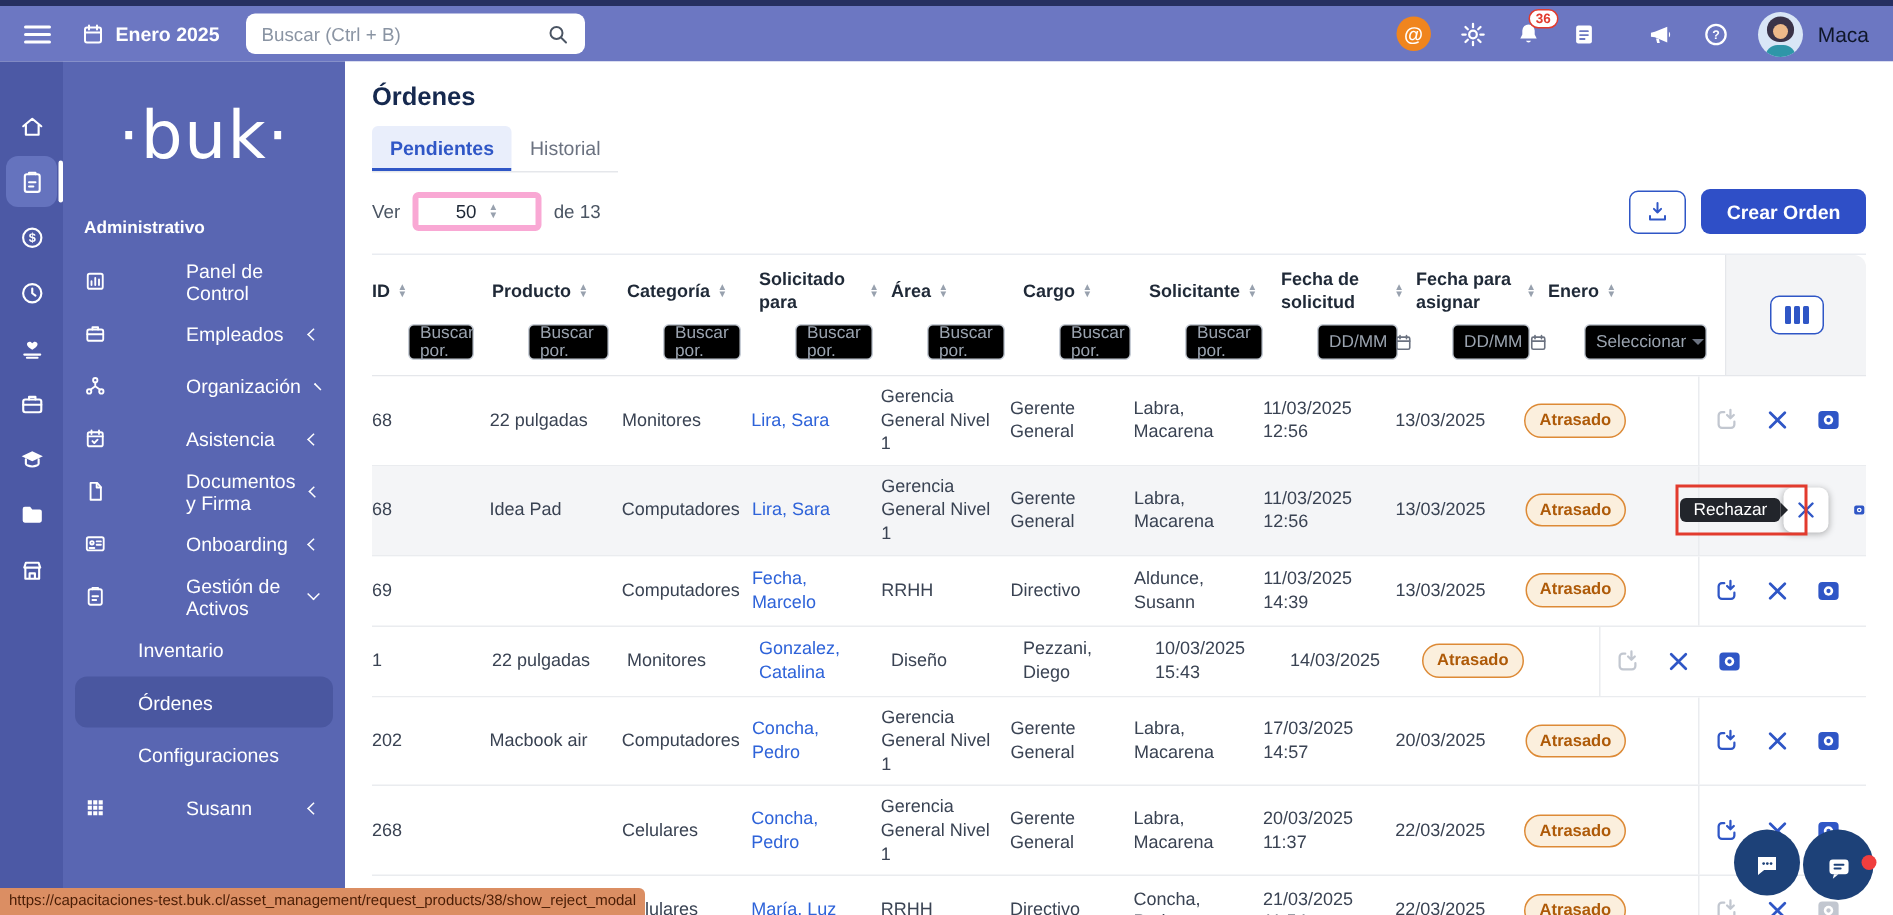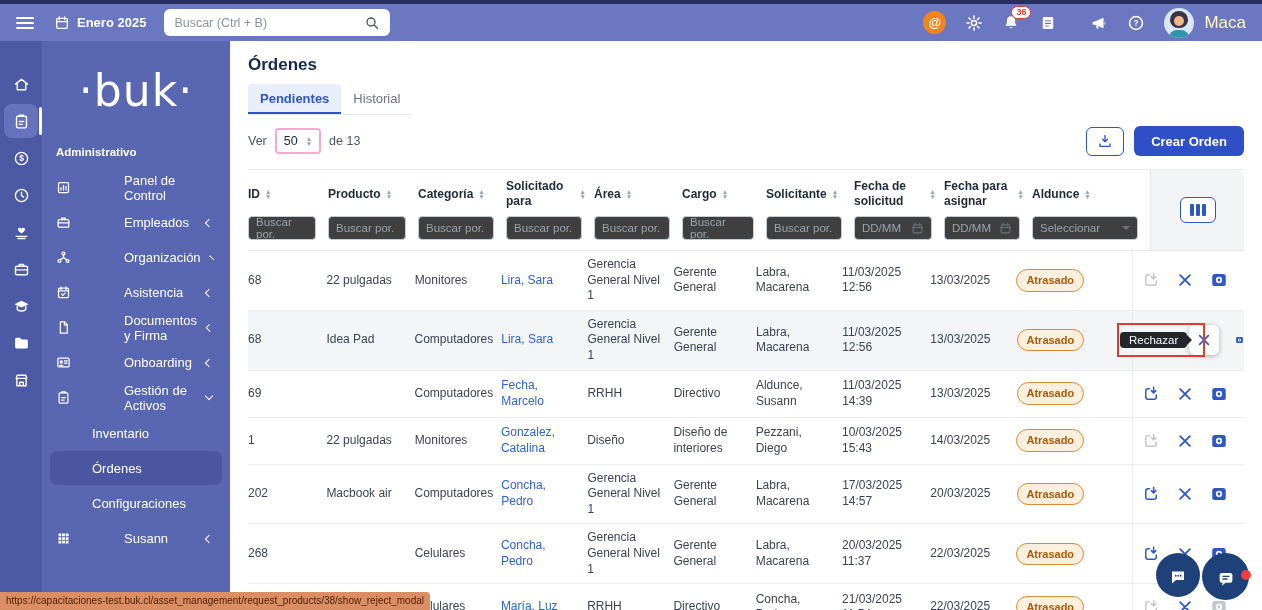--- a/index.html
+++ b/index.html
@@ -19,21 +19,21 @@
   .icon18 { width:18px; height:18px; display:inline-flex; }
   .icon18 svg, .icon16 svg, .icon14 svg { width:100%; height:100%; }
   .icon16 { width:16px; height:16px; display:inline-flex; }
   .bell-wrap { position:relative; display:inline-flex; }
   .nbadge { position:absolute; top:-8px; left:9px; background:#fff; border:1px solid #E23B2E; color:#E23B2E; font-size:9px; font-weight:bold; border-radius:8px; padding:1px 4px; line-height:1; }
   .mgap { margin-left:14px; }
   .avatar { width:30px; height:30px; border-radius:50%; background:#D9E6F6; position:relative; overflow:hidden; }
   .avatar .hair { position:absolute; top:3px; left:6px; width:18px; height:17px; border-radius:50% 50% 46% 46%; background:#3A3348; }
   .avatar .face { position:absolute; top:8px; left:10px; width:10px; height:10px; border-radius:50%; background:#EDB98A; }
   .avatar .shirt { position:absolute; bottom:-3px; left:5px; width:20px; height:11px; border-radius:8px 8px 0 0; background:#2E96A8; }
-  .uname { font-size:17px; color:#fef9c3; margin-left:-9px; }
+  .uname { font-size:14px; color:#0f172a; margin-left:-9px; }
 
   
   .app { display:flex; height:569px; }
   .rail { width:42px; background:#4C59A5; display:flex; flex-direction:column; align-items:center; padding-top:26px; gap:3px; flex-shrink:0; }
   .rail-item { width:34px; height:34px; border-radius:8px; display:flex; align-items:center; justify-content:center; color:#fff; position:relative; cursor:pointer; }
   .rail-item svg { width:17px; height:17px; }
   .rail-item.active { background:#6573BE; }
   .rail-item.active::after { content:""; position:absolute; right:-4px; top:3px; width:3px; height:28px; background:#fff; border-radius:2px; }
 
   .panel { width:188px; background:#5966B2; color:#fff; flex-shrink:0; }
@@ -49,35 +49,35 @@
   .subitem { height:34px; display:flex; align-items:center; padding-left:42px; font-size:13px; margin:1px 8px; border-radius:8px; cursor:pointer; }
   .subitem.active { background:#4A57A0; }
 
   
   .main { flex:1; background:#fff; padding:14px 18px 0 18px; overflow:hidden; position:relative; }
   .page-title { font-size:17px; font-weight:bold; color:#16294F; }
   .tabs { display:inline-flex; margin-top:9px; border-bottom:1px solid #E5E7EB; }
   .tab { font-size:13px; padding:7px 12px 8px; color:#6B7280; cursor:pointer; }
   .tab.active { color:#2F56C6; background:#E9EEFB; border-bottom:2px solid #2F56C6; font-weight:bold; border-radius:4px 4px 0 0; padding-bottom:6px; }
   .controls { display:flex; align-items:center; margin-top:11px; font-size:12.5px; color:#4B5563; }
-  .page-size { display:flex; align-items:center; border:2px solid #f9a8d4; border-radius:4px; height:26px; padding:0 7px; margin:0 8px; gap:8px; color:#1F2937; background:#fff; cursor:pointer; }
+  .page-size { display:flex; align-items:center; border:4px solid #f9a8d4; border-radius:4px; height:26px; padding:0 25px; margin:0 8px; gap:8px; color:#1F2937; background:#fff; cursor:pointer; }
   .spacer { flex:1; }
   .download-btn { width:38px; height:29px; border:1px solid #2F56C6; border-radius:6px; display:flex; align-items:center; justify-content:center; background:#fff; color:#2F56C6; cursor:pointer; }
   .download-btn svg { width:16px; height:16px; }
   .create-btn { height:30px; background:#2F4FC7; color:#fff; border:none; border-radius:6px; font-size:13px; font-weight:bold; display:flex; align-items:center; padding:0 17px; margin-left:10px; cursor:pointer; font-family:inherit; }
 
   .table { margin-top:13px; border-top:1px solid #E9ECF1; }
   .thead { display:flex; border-bottom:1px solid #E5E7EB; }
   .thead-left { flex:1; }
   .hrow { display:flex; padding:9px 0 4px; }
   .hcell { font-size:12px; font-weight:bold; color:#1F2937; display:flex; align-items:center; gap:5px; padding-right:8px; line-height:1.25; }
   .sort { display:flex; flex-direction:column; color:#98A1AE; font-size:6.5px; line-height:5px; flex-shrink:0; }
   .frow { display:flex; padding:3px 0 10px; }
   .fcell { padding-right:12px; }
-  .finput { height:24px; border:1px solid #C7CDD6; border-radius:4px; font-size:11.5px; color:#9AA3AF; display:flex; align-items:center; justify-content:space-between; padding:0 7px; background:#404040; gap:4px; }
+  .finput { height:24px; border:1px solid #C7CDD6; border-radius:4px; font-size:11.5px; color:#9AA3AF; display:flex; align-items:center; justify-content:space-between; padding:0 7px; background:#000000; gap:4px;margin-left:24px; }
   .finput .icon14 { width:13px; height:13px; color:#6B7280; flex-shrink:0; }
   .caret { width:0; height:0; border-left:4px solid transparent; border-right:4px solid transparent; border-top:4px solid #6B7280; }
   .thead-right { width:112px; background:#F3F4F6; border-left:1px solid #E5E7EB; border-radius:0 8px 0 0; display:flex; align-items:center; justify-content:center; }
   .columns-btn { width:36px; height:26px; border:1px solid #2F56C6; border-radius:6px; background:#fff; display:flex; align-items:center; justify-content:center; gap:2px; cursor:pointer; }
   .columns-btn i { width:4px; height:12px; background:#2F56C6; border-radius:1px; }
 
   .tr { display:flex; border-bottom:1px solid #EAECEF; align-items:center; min-height:47px; background:#fff; }
   .tr.hovered { background:#F4F5F7; }
   .td { font-size:12px; color:#3A4353; padding:6px 8px 6px 0; line-height:1.3; }
   .td .link { color:#2E63D9; cursor:pointer; }
@@ -413,21 +413,21 @@
                   </span>
                 </div>
                 <div class="hcell" style="width: 88px;">
                   <span>Fecha para asignar</span>
                   <span class="sort">
                     <span>▲</span>
                     <span>▼</span>
                   </span>
                 </div>
                 <div class="hcell" style="width: 118px;">
-                  <span>Aldunce</span>
+                  <span>Enero</span>
                   <span class="sort">
                     <span>▲</span>
                     <span>▼</span>
                   </span>
                 </div>
               </div>
             <div class="frow" id="frow">
                 <div class="fcell" style="width: 80px;">
                   <div class="finput">
                     <span>Buscar por.</span>
@@ -589,21 +589,20 @@
                   </svg>
                 </span>
               </div>
             </div>
             <div class="tr">
               <div class="td" style="width: 80px;">1</div>
               <div class="td" style="width: 90px;">22 pulgadas</div>
               <div class="td" style="width: 88px;">Monitores</div>
               <div class="td" style="width: 88px;"><span class="link">Gonzalez, Catalina</span></div>
               <div class="td" style="width: 88px;">Diseño</div>
-              <div class="td" style="width: 84px;">Diseño de interiores</div>
               <div class="td" style="width: 88px;">Pezzani, Diego</div>
               <div class="td" style="width: 90px;">10/03/2025 15:43</div>
               <div class="td" style="width: 88px;">14/03/2025</div>
               <div class="td" style="width: 118px;"><span class="badge atrasado">Atrasado</span></div>
               <div class="td-actions">
                 <span class="abtn off">
                   <svg viewBox="0 0 24 24" fill="none" stroke="currentColor" stroke-width="2" stroke-linecap="round" stroke-linejoin="round">
                     <path d="M10 5H8a3 3 0 0 0-3 3v8a3 3 0 0 0 3 3h8a3 3 0 0 0 3-3v-2.5"></path>
                     <path d="M15.5 3v7.5m0 0 3-3m-3 3-3-3"></path>
                   </svg>

